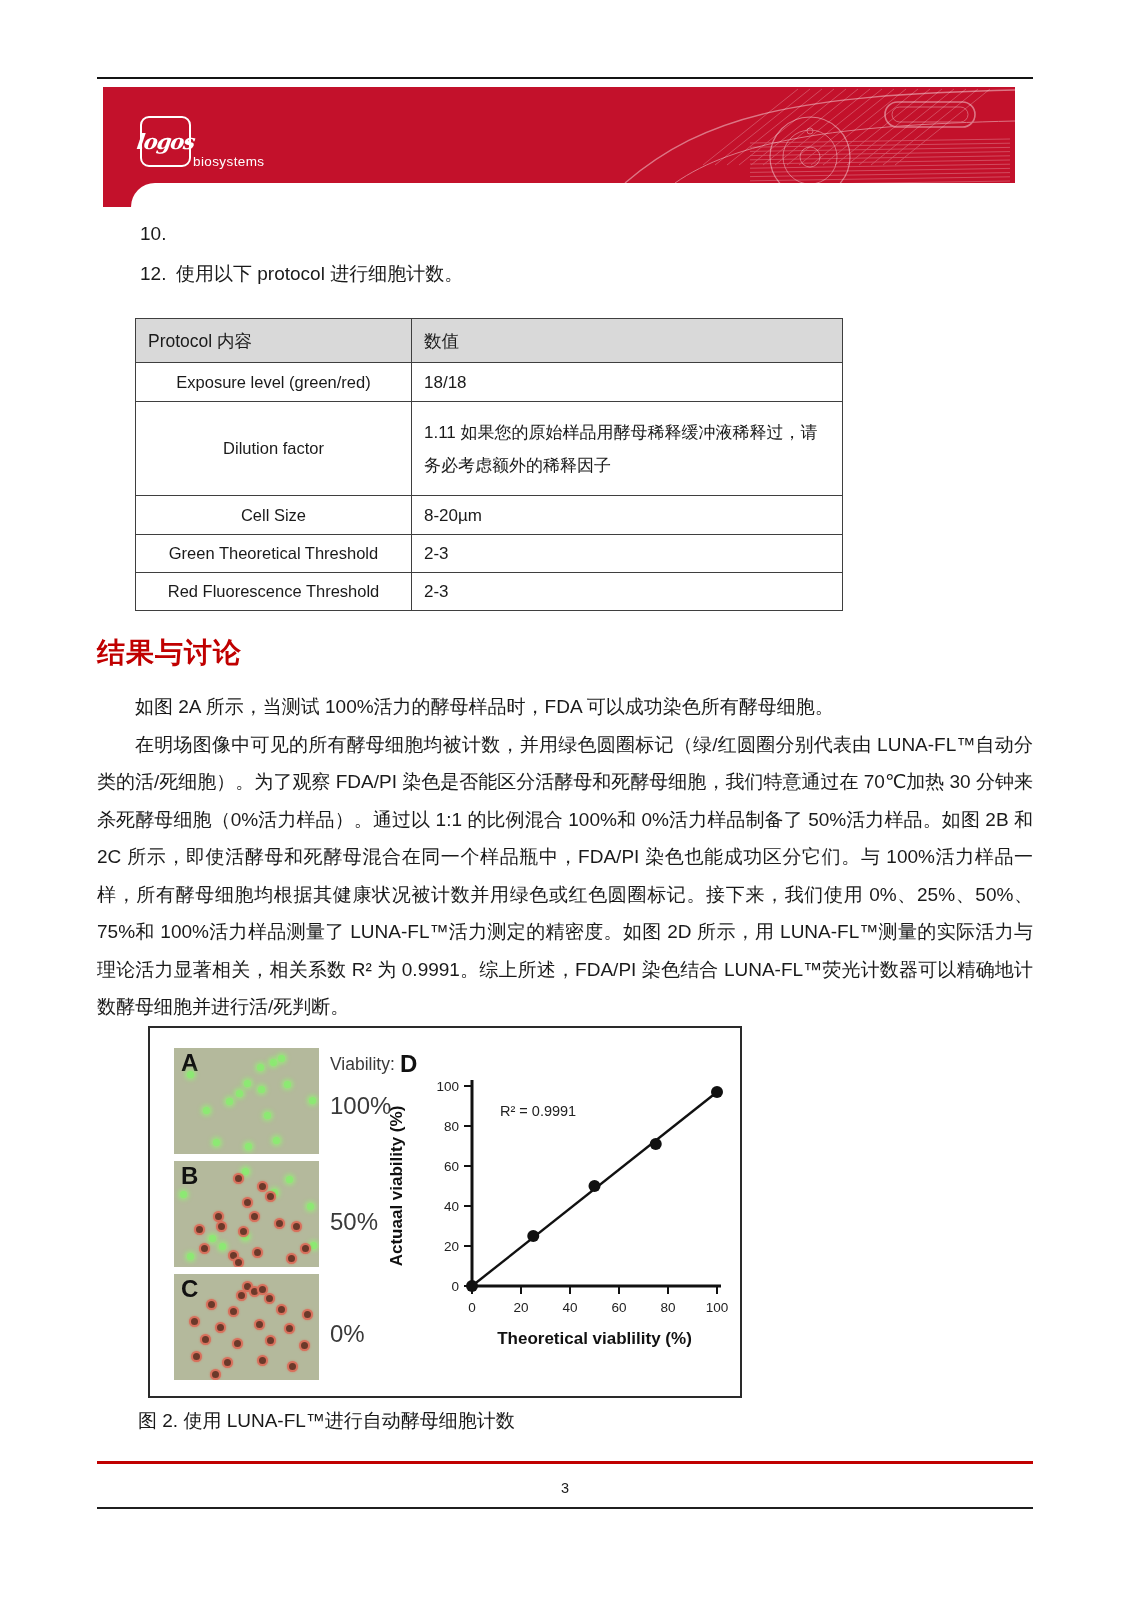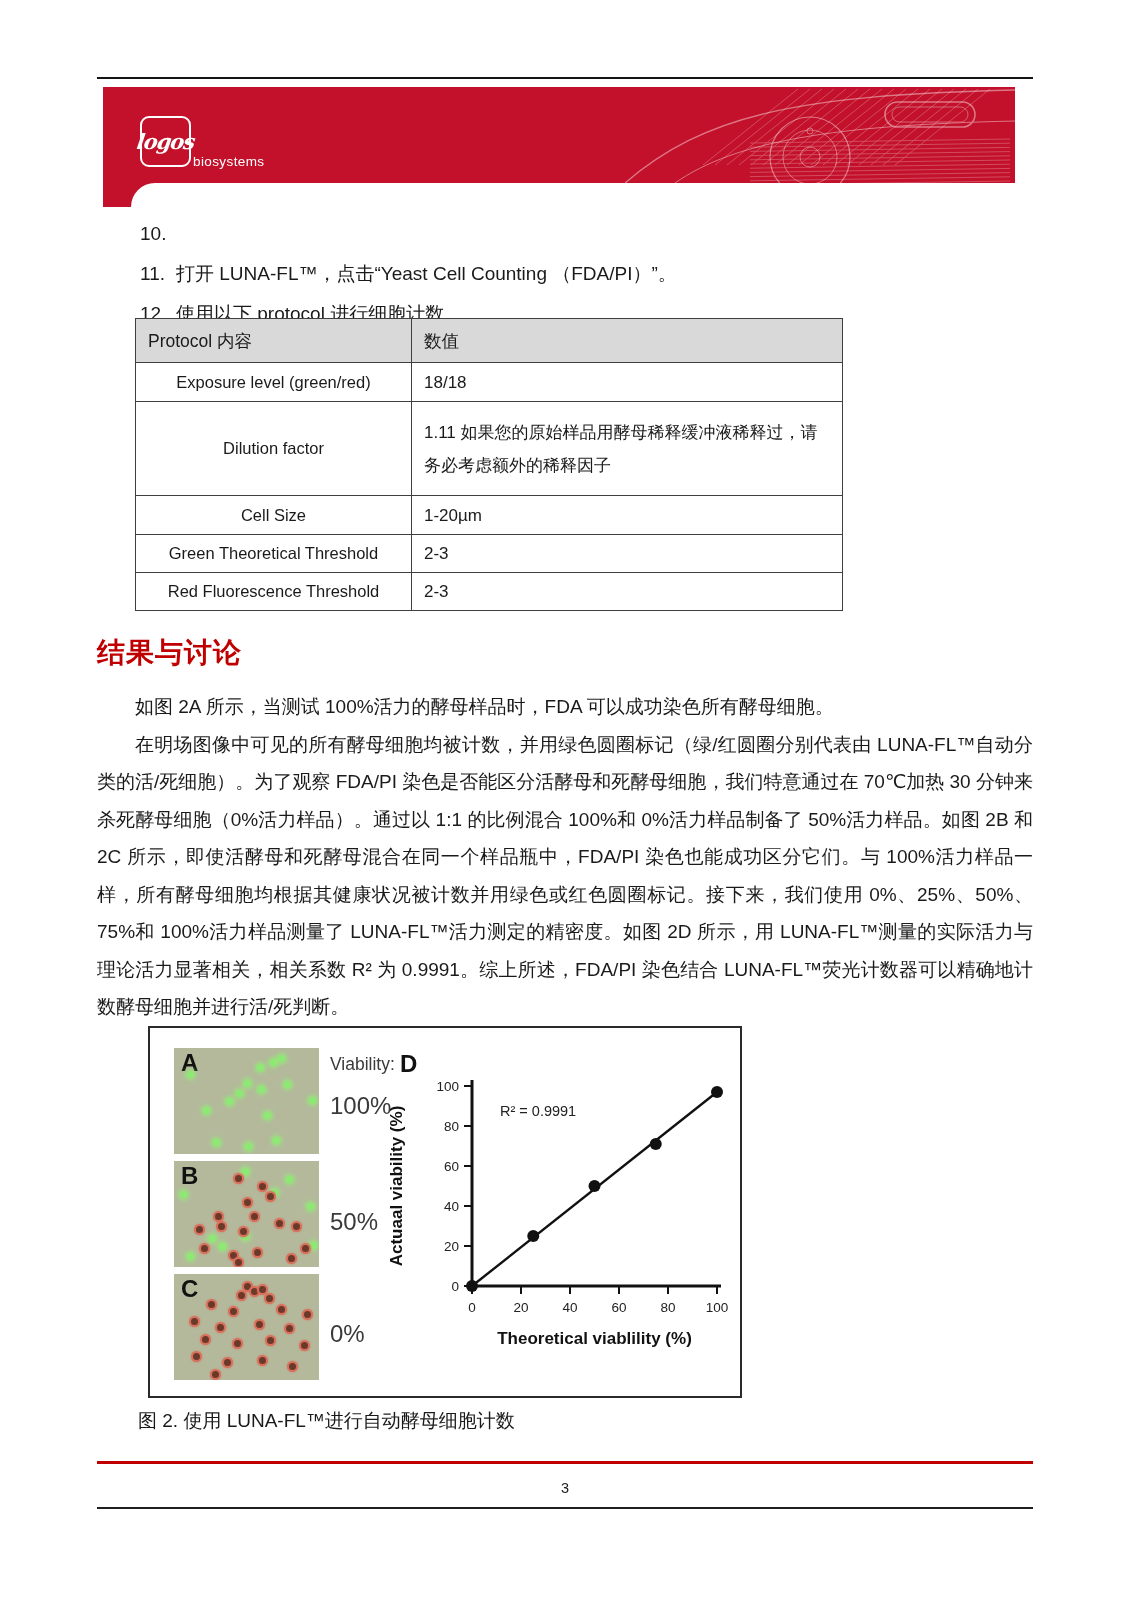--- a/index.html
+++ b/index.html
@@ -102,24 +102,20 @@
       <span class="logo-script">logos</span>
     </div>
     <div class="logo-sub">biosystems</div>
   </div>
 
   <div class="abs steps" id="steps-list">
       <div class="step">
         <span class="step-num">10.</span>
       </div>
       <div class="step">
-        <span class="step-num">11.</span>
-        <span>打开 LUNA-FL™，点击“Yeast Cell Counting （FDA/PI）”。</span>
-      </div>
-      <div class="step">
         <span class="step-num">12.</span>
         <span>使用以下 protocol 进行细胞计数。</span>
       </div>
     </div>
 
   <table class="abs ptable">
     <colgroup>
         <col style="width:276px">
         <col>
       </colgroup>
@@ -133,21 +129,21 @@
         <tr style="height: 39px;">
           <td class="c1">Exposure level (green/red)</td>
           <td class="c2">18/18</td>
         </tr>
         <tr style="height: 94px;">
           <td class="c1">Dilution factor</td>
           <td class="c2">1.11 如果您的原始样品用酵母稀释缓冲液稀释过，请务必考虑额外的稀释因子</td>
         </tr>
         <tr style="height: 39px;">
           <td class="c1">Cell Size</td>
-          <td class="c2">1-20µm</td>
+          <td class="c2">8-20µm</td>
         </tr>
         <tr style="height: 38px;">
           <td class="c1">Green Theoretical Threshold</td>
           <td class="c2">2-3</td>
         </tr>
         <tr style="height: 38px;">
           <td class="c1">Red Fluorescence Threshold</td>
           <td class="c2">2-3</td>
         </tr>
       </tbody>

